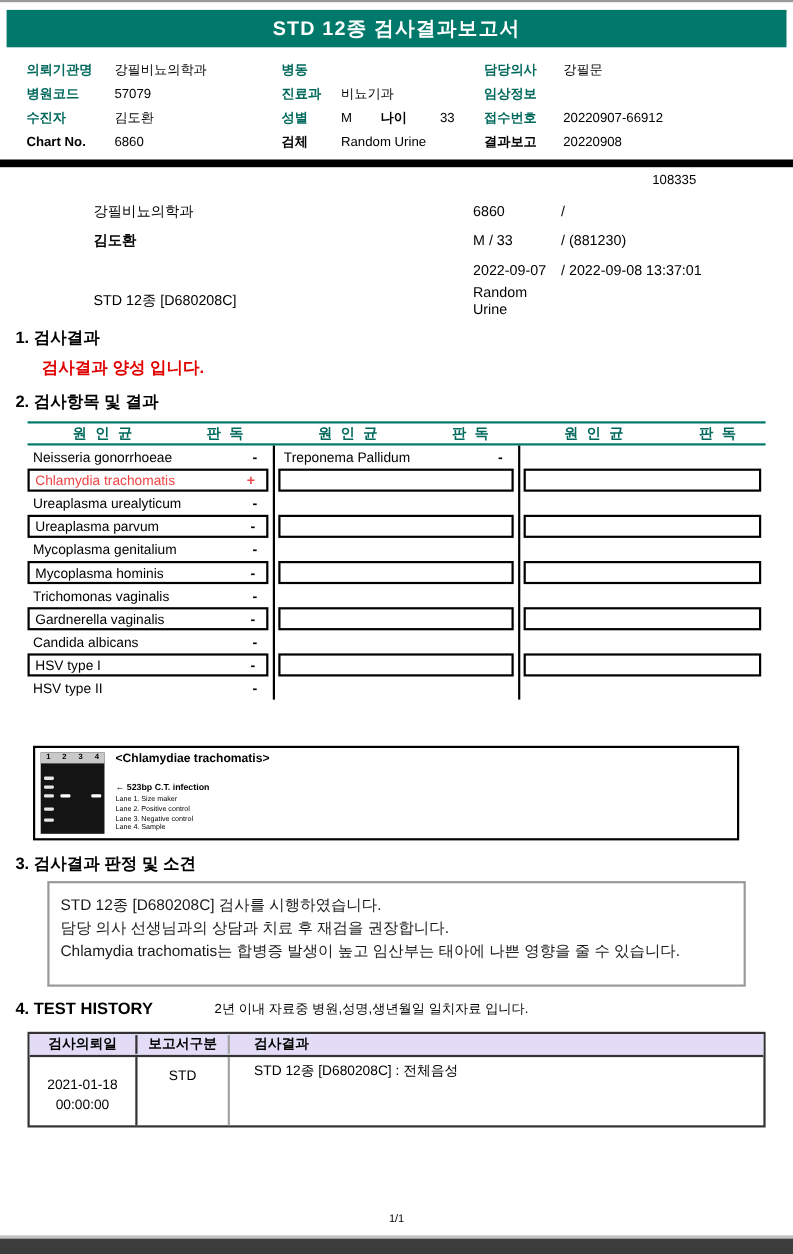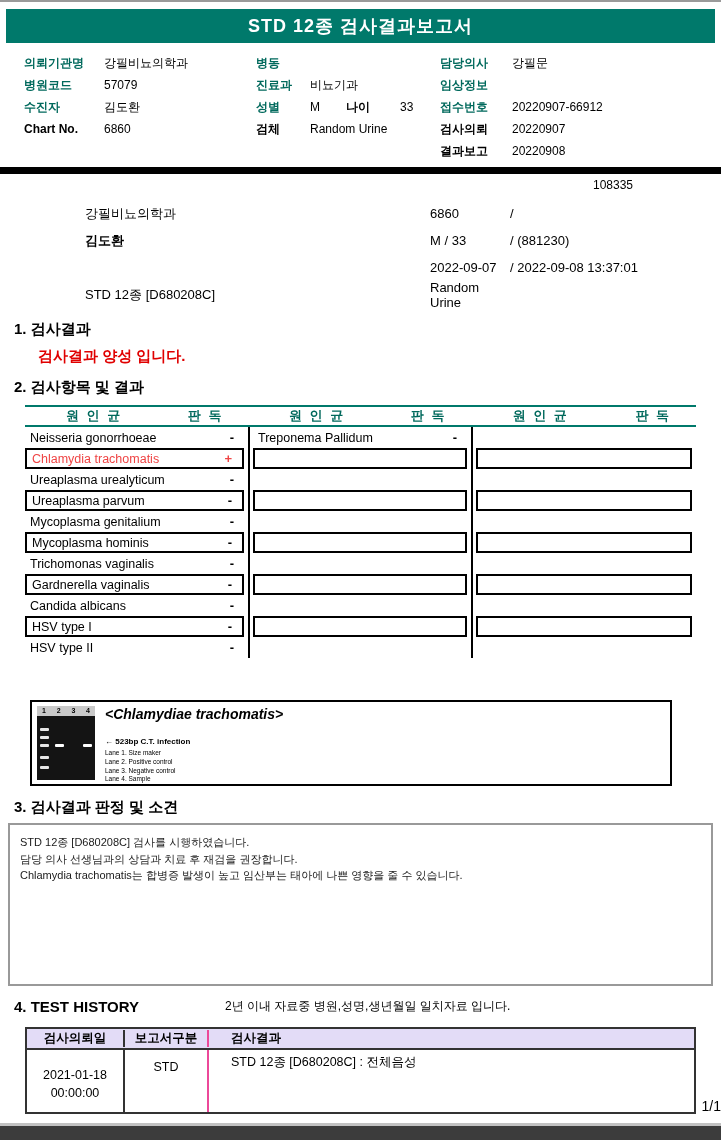--- a/index.html
+++ b/index.html
@@ -51,41 +51,41 @@
   .rrow .rres { margin-left: auto; padding-right: 10px; font-weight: bold; font-size: 13px; }
   .rrow.boxed { border: 2px solid #000; }
   .rrow.pos { color: #ef4444; }
   
   .gel-box { margin: 42px 0 0 30px; width: 642px; height: 86px; border: 2px solid #000; display: flex; background: #fff; }
   .gel-img { width: 58px; height: 74px; margin: 4px 0 0 5px; background: #141414; position: relative; }
   .lane-nums { display: flex; justify-content: space-between; padding: 1px 5px 0;
     font-size: 7px; font-weight: bold; color: #000; background: #c9c9c9; height: 10px; }
   .band { position: absolute; width: 9px; height: 3px; background: #e6e6e6; border-radius: 1px; }
   .gel-text { padding: 4px 0 0 10px; }
-  .gel-title { font-size: 14px; font-weight: bold; font-style: italic; }
+  .gel-title { font-size: 11px; font-weight: bold; }
   .band-row { margin-top: 15px; font-size: 8px; font-weight: bold; }
   .legend { margin-top: 3px; font-size: 6.5px; line-height: 1.35; }
   
-  .opinion-box { margin: 6px 8px 0; height: 163px; border: 2px solid #999;
-    padding: 9px 10px; font-size: 11px; line-height: 1.5; color: #1a1a1a; }
-  
-  .sec4-row { margin: 12px 0 12px 14px; display: flex; align-items: center; gap: 30px; }
+  .opinion-box { margin: 6px 43px 0; height: 96px; border: 2px solid #999;
+    padding: 9px 10px; font-size: 14px; line-height: 1.5; color: #1a1a1a; }
+  
+  .sec4-row { margin: 12px 0 12px 14px; display: flex; align-items: center; }
   .sec4-note { margin-left: 56px; font-size: 12px; font-weight: normal; }
   .htable { margin: 8px 25px 0; border: 2px solid #333; }
   .hhead { display: flex; background: #E3DCF7; border-bottom: 2px solid #333;
     height: 21px; align-items: center; font-weight: bold; font-size: 12.5px; }
   .hc1 { width: 96px; text-align: center; }
-  .hc2 { width: 86px; text-align: center; border-left: 2px solid #333; border-right: 2px solid #ec4899; }
+  .hc2 { width: 86px; text-align: center; border-left: 2px solid #333; border-right: 2px solid #a3a3a3; }
   .hc3 { flex: 1; padding-left: 22px; }
   .hbody { display: flex; height: 62px; font-size: 12.5px; }
   .hbody .hc1 { padding-top: 16px; line-height: 1.45; }
   .hbody .hc2 { padding-top: 10px; }
   .hbody .hc3 { padding-top: 4px; }
   
-  .footer { position: absolute; bottom: 26px; width: 100%; text-align: right; font-size: 14px; }
+  .footer { position: absolute; bottom: 26px; width: 100%; text-align: center; font-size: 10px; }
   .bottom-gray { position: absolute; bottom: 14px; width: 100%; height: 3px; background: #c2c2c2; }
   .bottom-bar { position: absolute; bottom: 0; width: 100%; height: 14px; background: #3c3c3c; }
 </style>
 </head>
 <body>
 
 <div class="top-strip"></div>
 
 <div class="banner">
   <span>STD 12종 검사결과보고서</span>
@@ -135,24 +135,20 @@
       <span class="info-label">담당의사</span>
       <span class="info-value">강필문</span>
     </div>
     <div class="info-row">
       <span class="info-label">임상정보</span>
       <span class="info-value"></span>
     </div>
     <div class="info-row">
       <span class="info-label">접수번호</span>
       <span class="info-value">20220907-66912</span>
-    </div>
-    <div class="info-row">
-      <span class="info-label dark">검사의뢰</span>
-      <span class="info-value">20220907</span>
     </div>
     <div class="info-row">
       <span class="info-label dark">결과보고</span>
       <span class="info-value">20220908</span>
     </div>
   </div>
 </div>
 
 <div class="sep-bar"></div>
 

